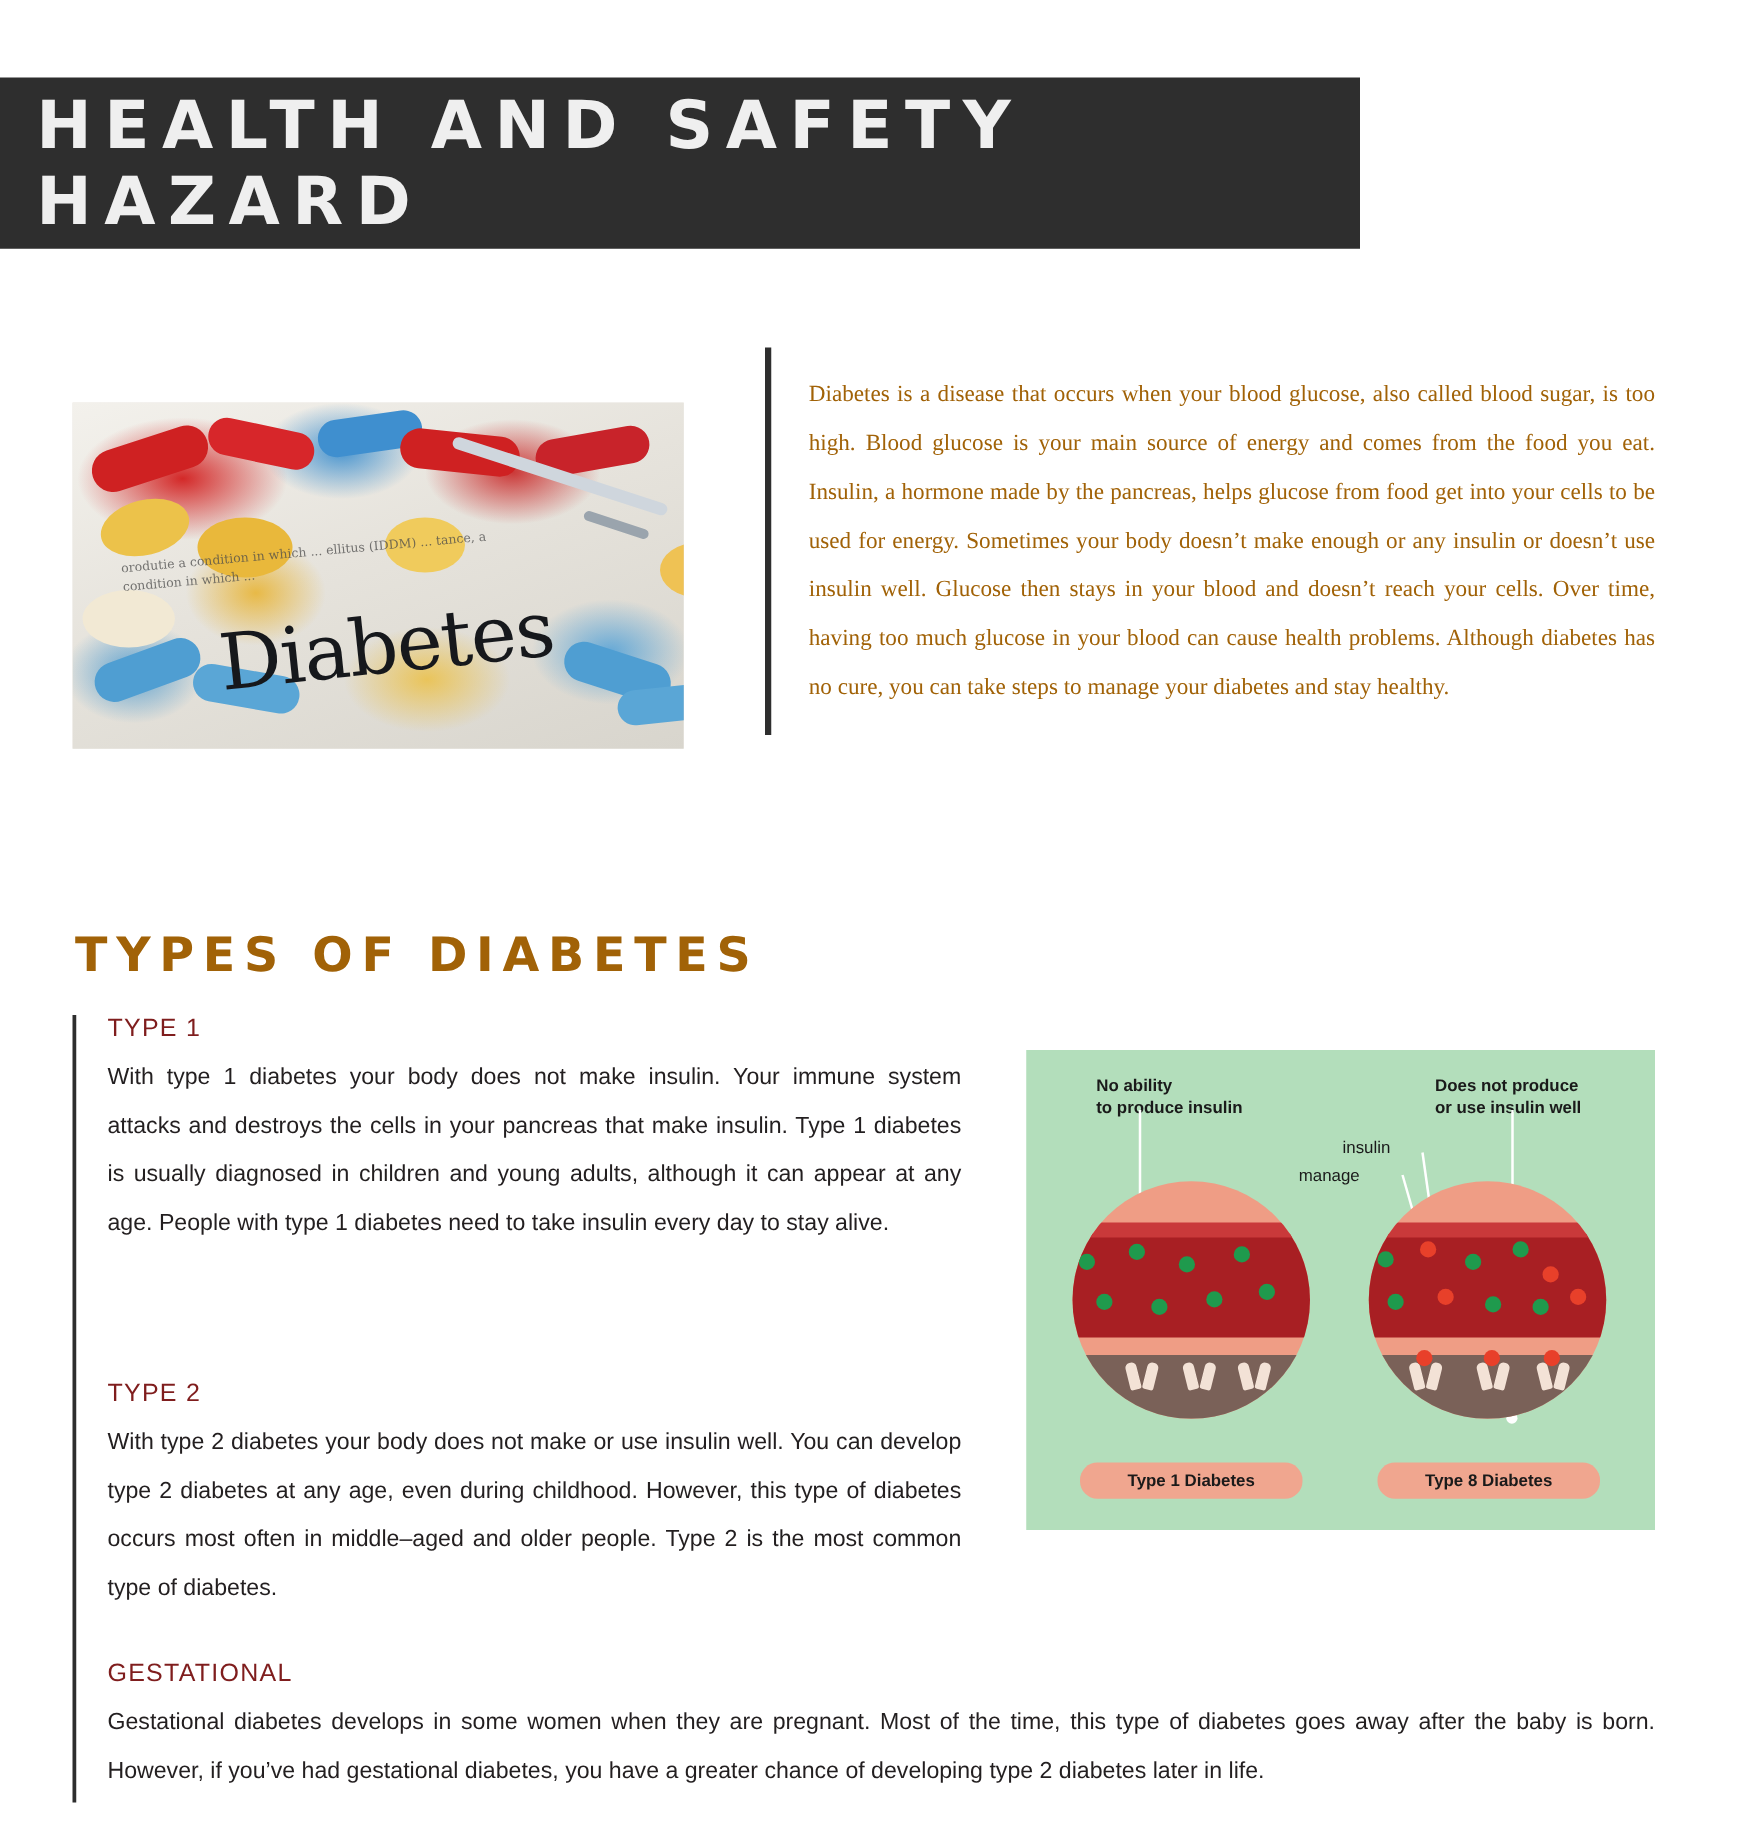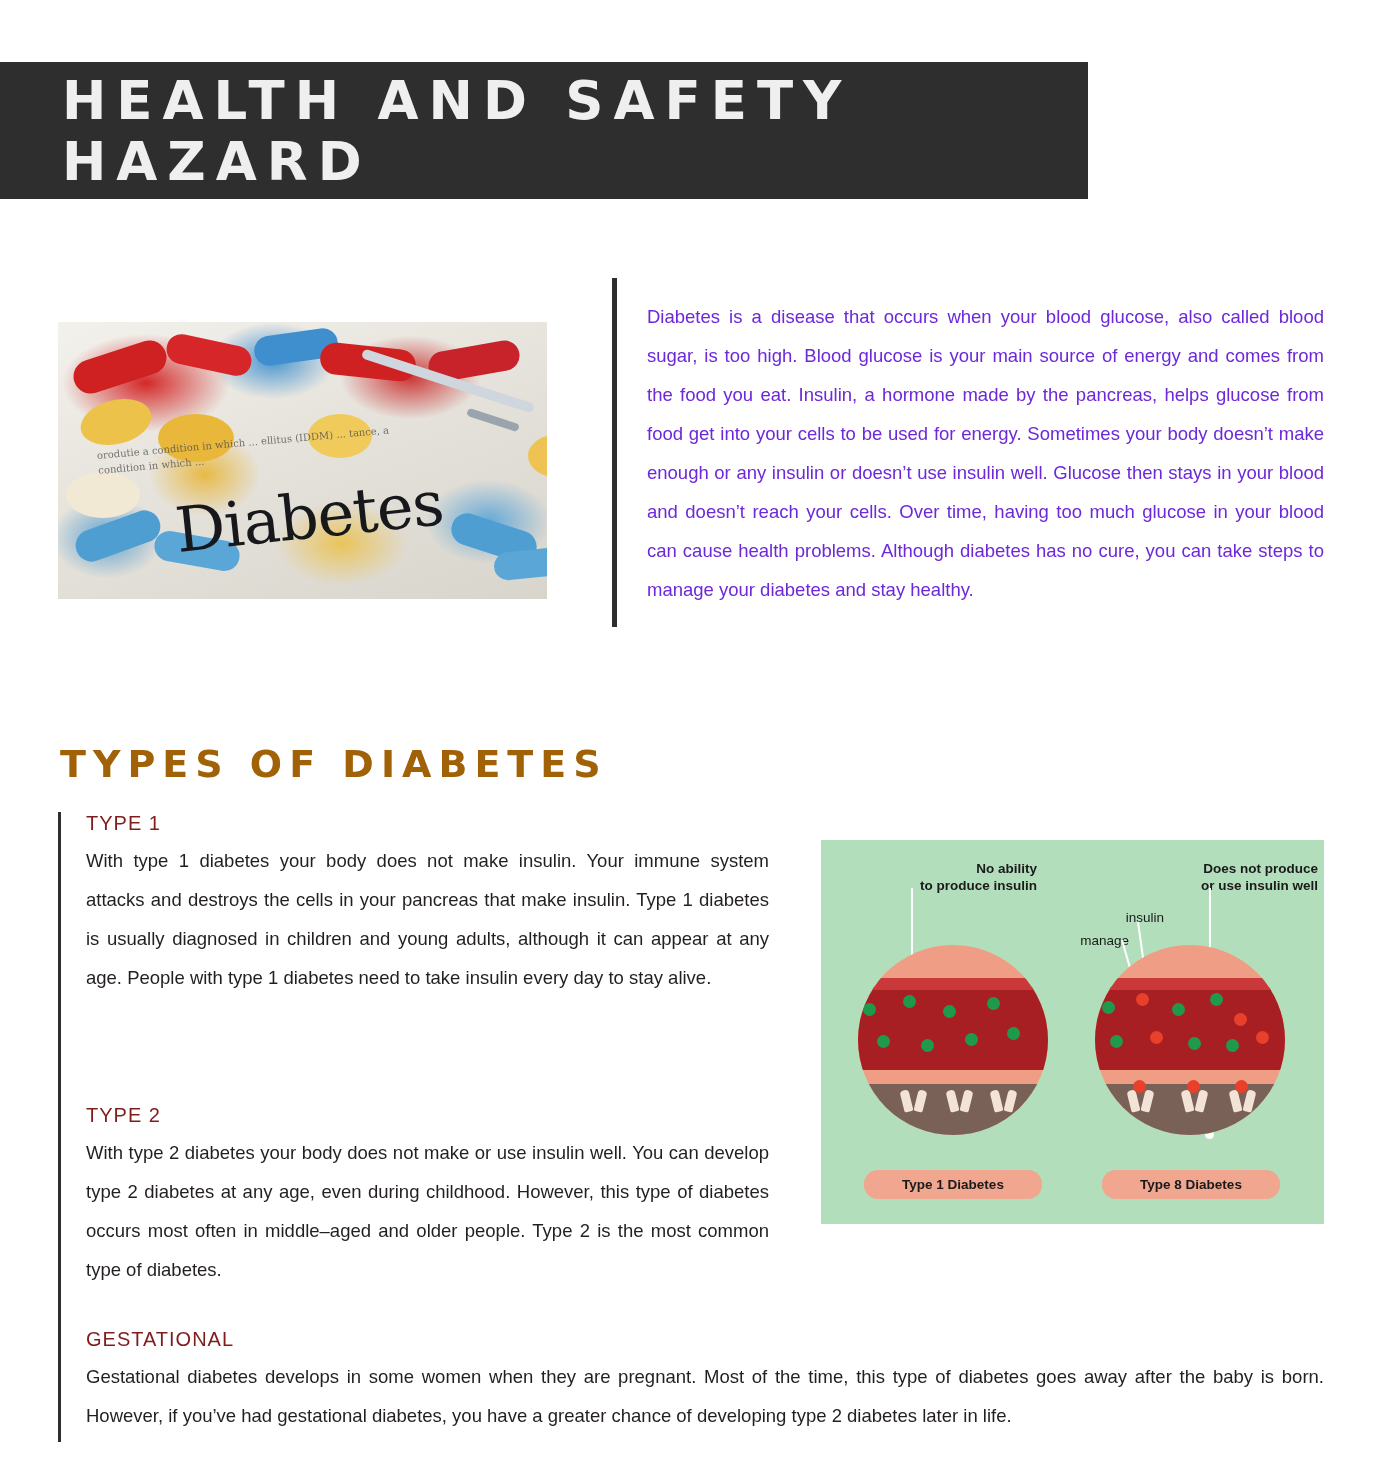--- a/index.html
+++ b/index.html
@@ -26,21 +26,21 @@
     height: 137px;
     background: #2e2e2e;
     display: flex;
     align-items: center;
   }
   .header-title {
     color: #efefef;
     font-size: 53px;
     font-weight: bold;
     letter-spacing: 10px;
-    padding-left: 62px;
+    padding-left: 29px;
     font-family: "DejaVu Sans", sans-serif;
   }
 
   
   .intro-photo {
     position: absolute;
     left: 58px;
     top: 322px;
     width: 489px;
     height: 277px;
@@ -96,21 +96,22 @@
     left: 612px;
     top: 278px;
     width: 712px;
     border-left: 5px solid #2e2e2e;
     padding-left: 30px;
   }
   .intro-text {
     font-size: 18.5px;
     line-height: 39px;
     text-align: justify;
-    color: #6d28d9;
+    color: #a16207;
+    font-family: Liberation Serif, serif;
   }
 
   
   .section-title {
     position: absolute;
     left: 60px;
     top: 742px;
     font-size: 38px;
     font-weight: bold;
     letter-spacing: 7px;
@@ -213,21 +214,20 @@
     height: 22px;
     background: #f3e2d6;
     border-radius: 4px 4px 2px 2px;
   }
   .callout-label {
     position: absolute;
     font-size: 13.5px;
     font-weight: bold;
     color: #1a1a1a;
     line-height: 17px;
-    text-align: right;
   }
   .leader {
     position: absolute;
     background: #ffffff;
   }
   .leader-dot {
     position: absolute;
     width: 9px;
     height: 9px;
     border-radius: 50%;

